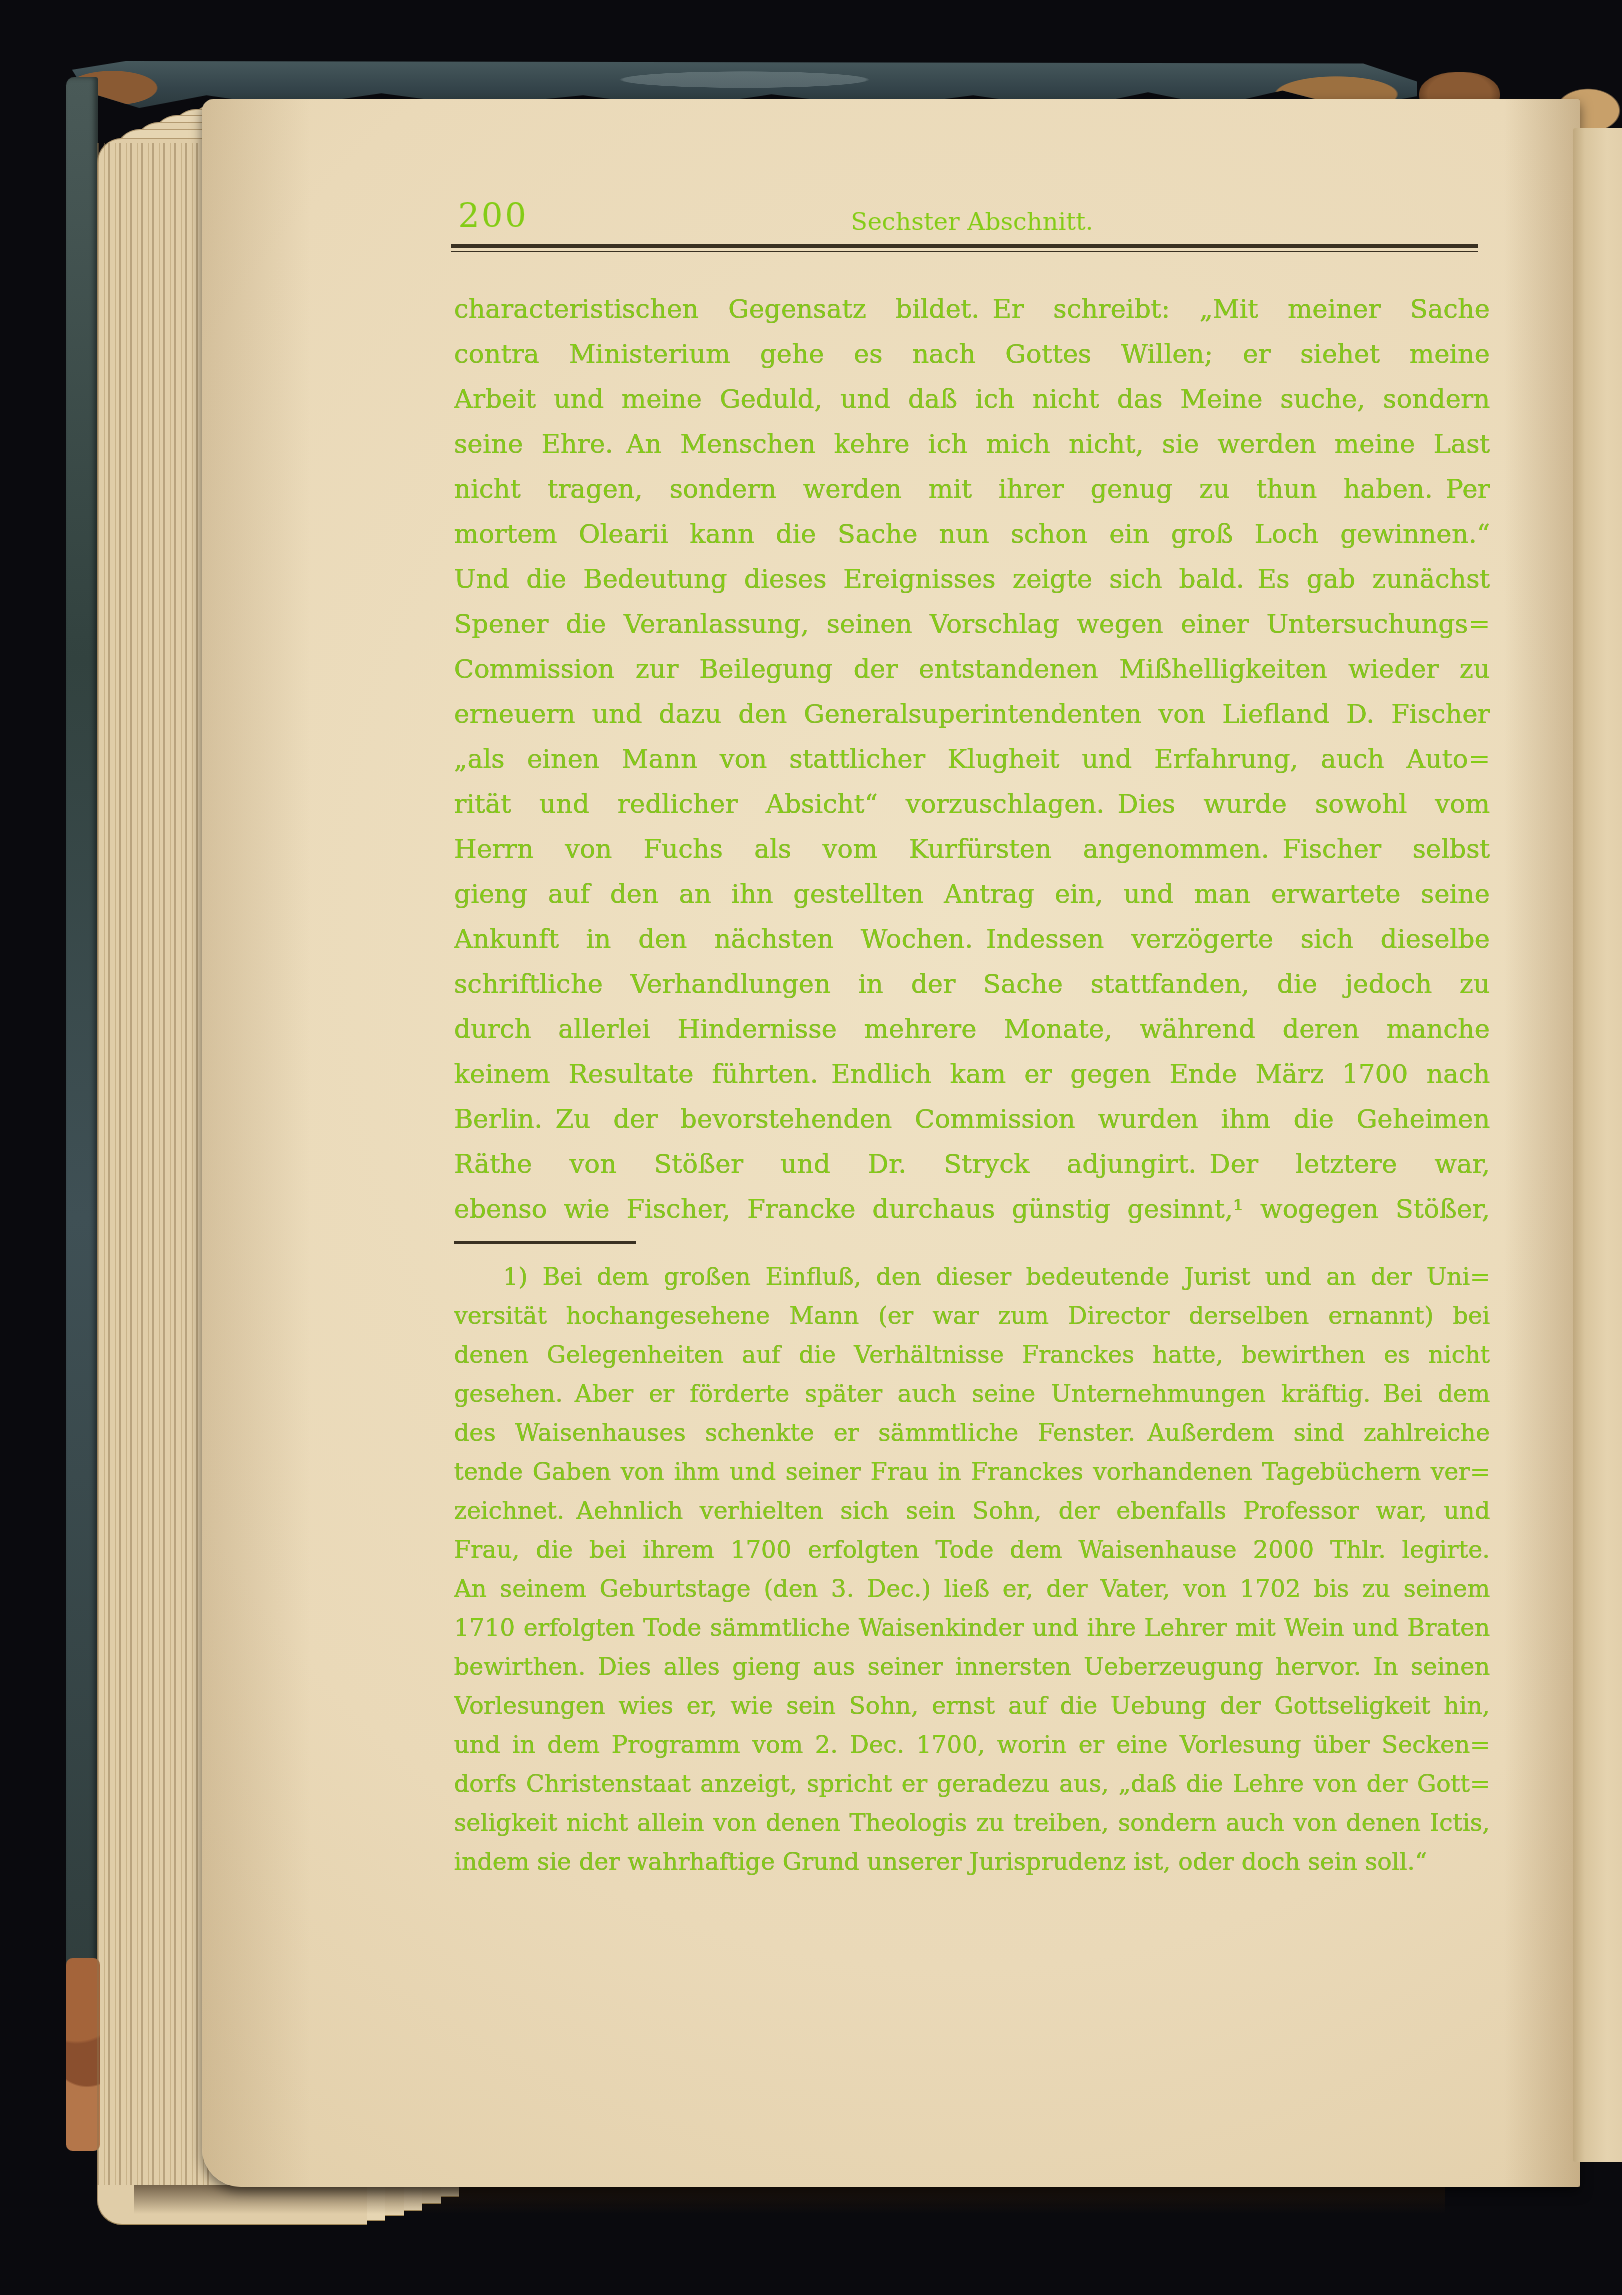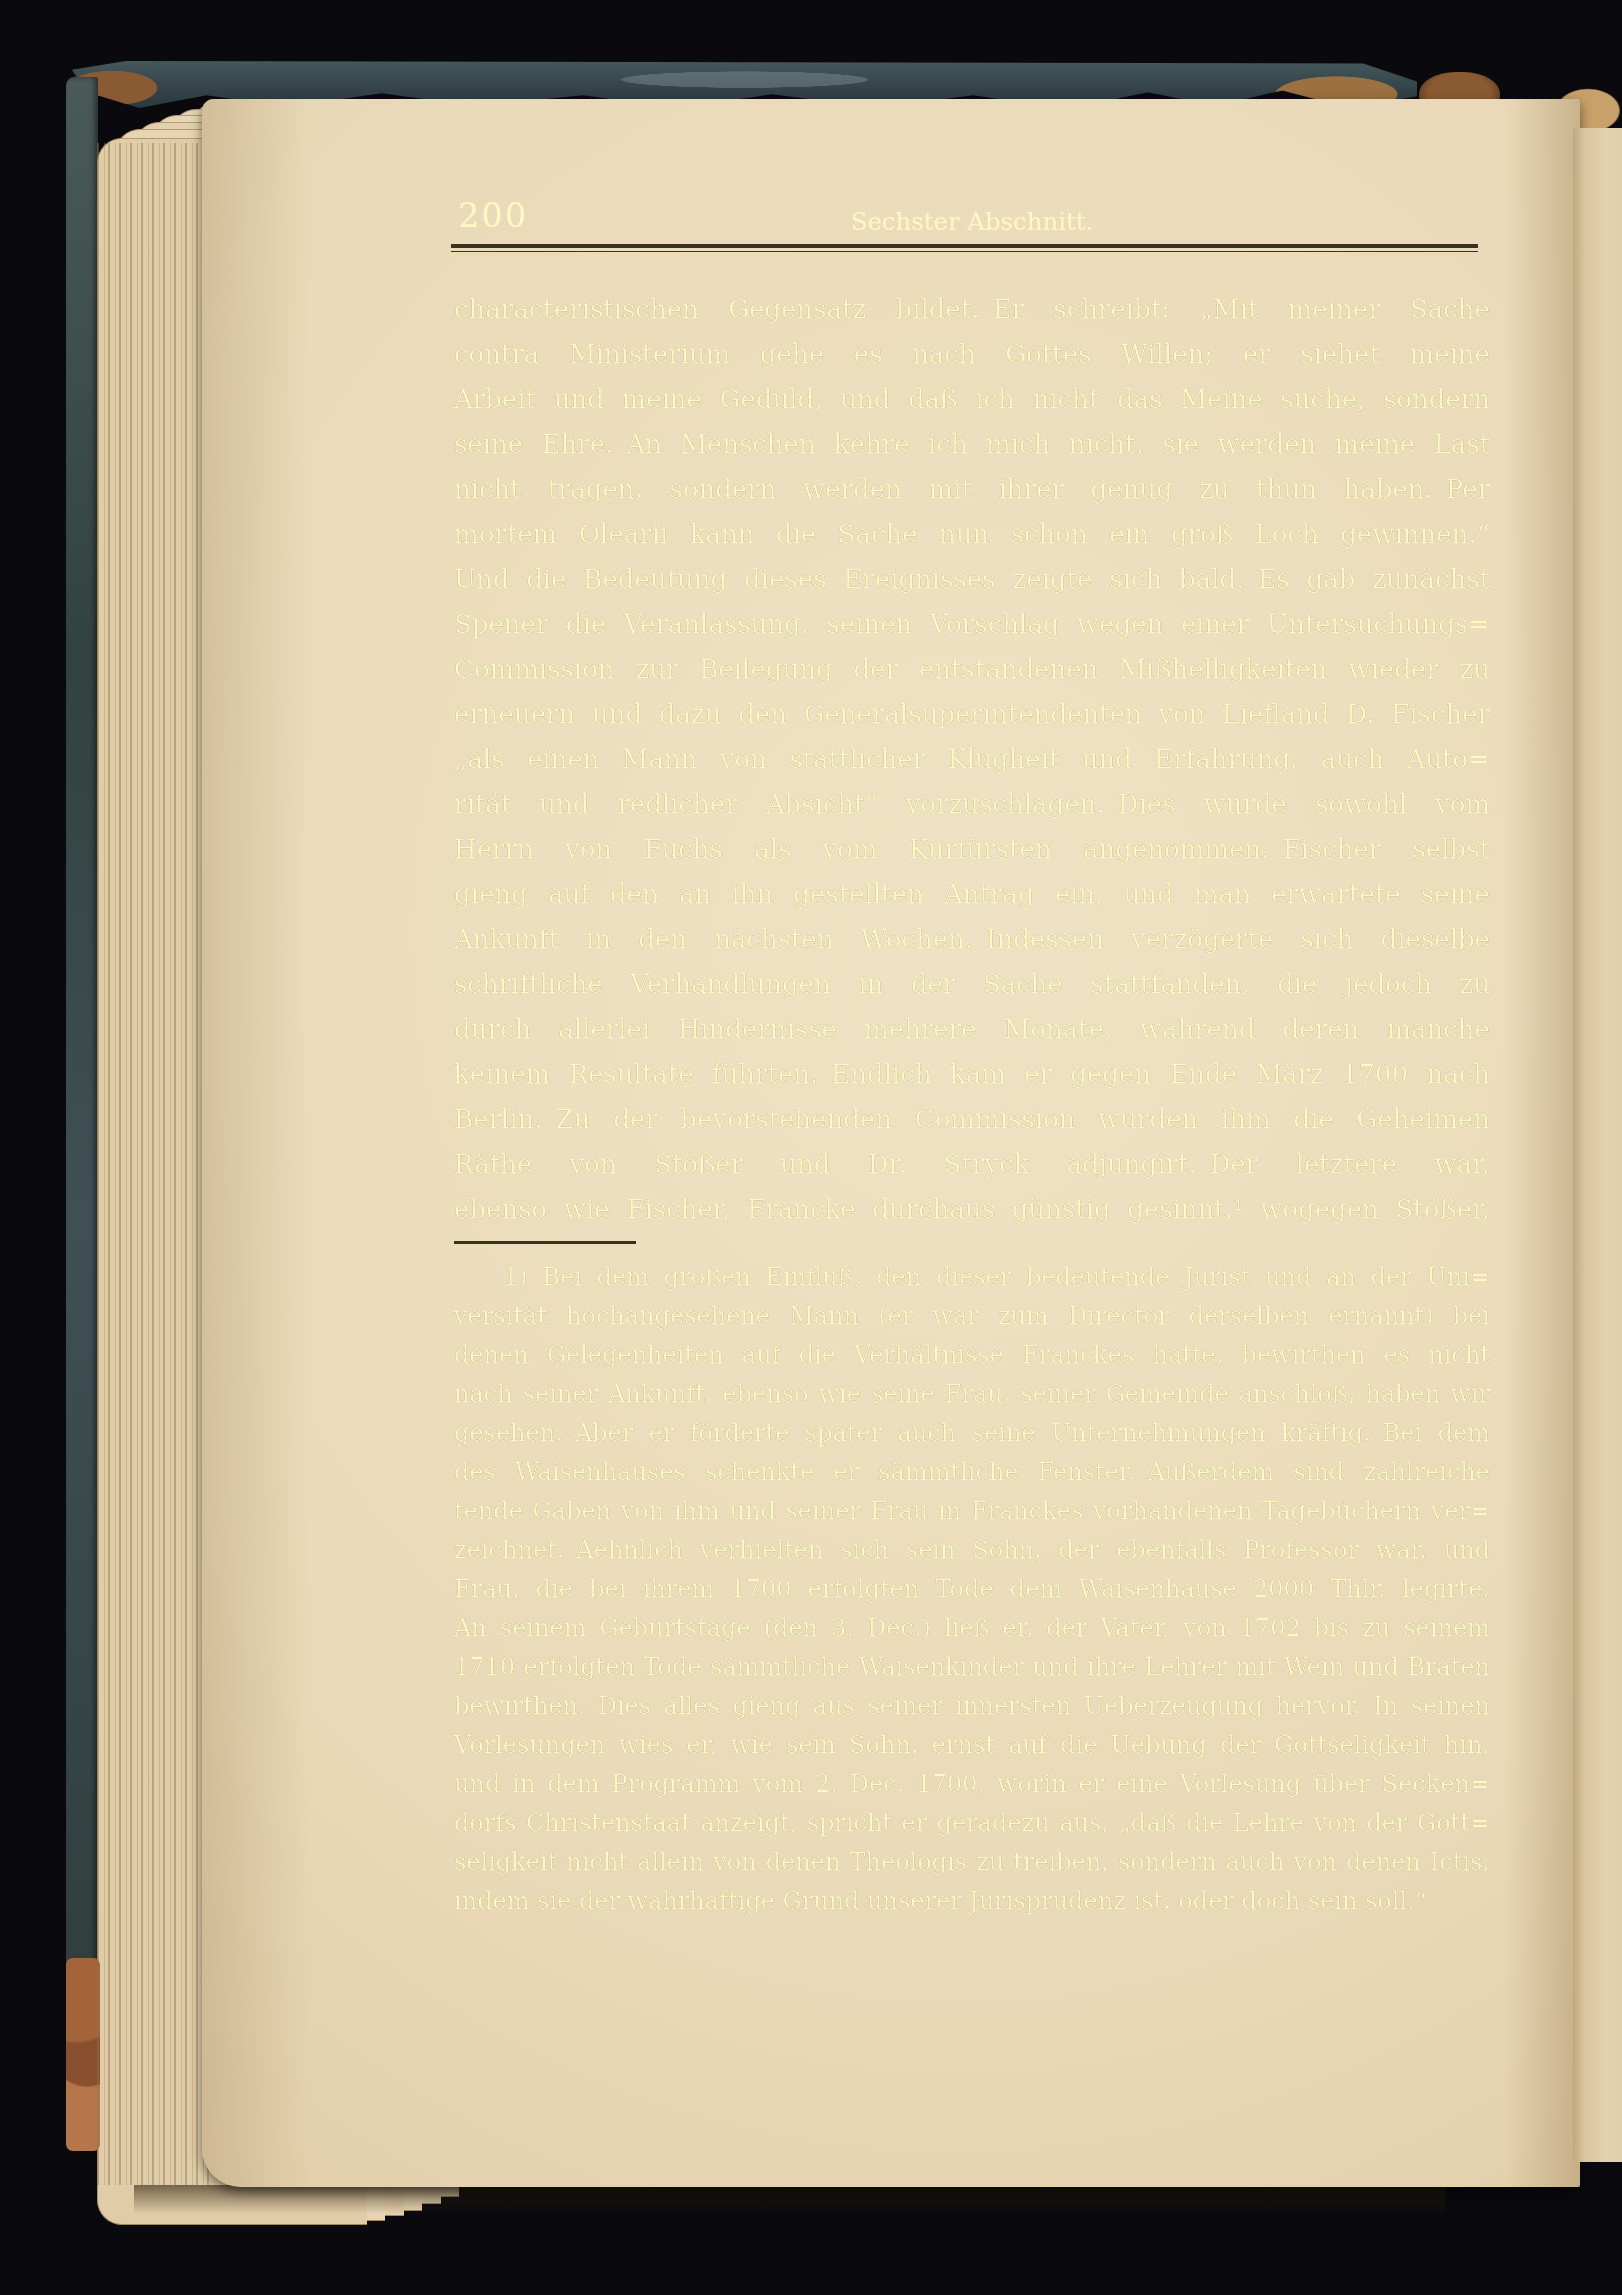--- a/index.html
+++ b/index.html
@@ -61,21 +61,21 @@
   .main-page::before{content:"";position:absolute;left:0;top:0;bottom:0;width:109px;
     background:linear-gradient(90deg, rgba(155,125,80,.28), rgba(155,125,80,0));border-radius:11.8px 0 0 39px;}
   .main-page::after{content:"";position:absolute;right:0;top:0;bottom:0;width:76px;
     background:linear-gradient(270deg, rgba(150,118,72,.38), rgba(150,118,72,0));}
   .facing-sliver{
     position:absolute;left:1573px;top:128px;width:49px;height:2034px;z-index:6;
     background:linear-gradient(90deg,#bfa87e 0px,#d9c59e 11.8px,#e5d3af 34px,#e2cfab 49px);
     border-radius:2.5px 0 0 2.5px;
   }
   
-  .content{position:absolute;left:0;top:0;width:1622px;height:2295px;z-index:10;color:#fef9c3;}
+  .content{position:absolute;left:0;top:0;width:1622px;height:2295px;z-index:10;color:#84cc16;}
   .pageno{position:absolute;left:458px;top:195px;font-size:34px;letter-spacing:1.7px;}
   .runhead{position:absolute;left:454px;top:207px;width:1036px;text-align:center;font-size:24.4px;}
   .hrule{position:absolute;left:451px;top:244px;width:1027px;height:10px;border-top:4.2px solid #3a3122;}
   .hrule::after{content:"";display:block;margin-top:2.5px;height:1.7px;background:#3a3122;}
   .textblock{position:absolute;left:454px;width:1036px;}
   .bodytext{top:287px;font-size:26px;}
   .bodytext .text-line{height:45px;line-height:45px;}
   .footnote{top:1258px;font-size:24px;}
   .footnote .text-line{height:39px;line-height:39px;}
   .text-line{
@@ -136,21 +136,20 @@
       <div class="text-line">Räthe von Stößer und Dr. Stryck adjungirt. Der letztere war,</div>
       <div class="text-line">ebenso wie Fischer, Francke durchaus günstig gesinnt,¹ wogegen Stößer,</div>
     </div>
 
   <div class="fnrule"></div>
 
   <div class="textblock footnote">
       <div class="text-line">1) Bei dem großen Einfluß, den dieser bedeutende Jurist und an der Uni=</div>
       <div class="text-line">versität hochangesehene Mann (er war zum Director derselben ernannt) bei verschie=</div>
       <div class="text-line">denen Gelegenheiten auf die Verhältnisse Franckes hatte, bewirthen es nicht unwichtig,</div>
-      <div class="text-line">nach seiner Ankunft, ebenso wie seine Frau, seiner Gemeinde anschloß, haben wir</div>
       <div class="text-line">gesehen. Aber er förderte später auch seine Unternehmungen kräftig. Bei dem Neubau</div>
       <div class="text-line">des Waisenhauses schenkte er sämmtliche Fenster. Außerdem sind zahlreiche bedeu=</div>
       <div class="text-line">tende Gaben von ihm und seiner Frau in Franckes vorhandenen Tagebüchern ver=</div>
       <div class="text-line">zeichnet. Aehnlich verhielten sich sein Sohn, der ebenfalls Professor war, und dessen</div>
       <div class="text-line">Frau, die bei ihrem 1700 erfolgten Tode dem Waisenhause 2000 Thlr. legirte.</div>
       <div class="text-line">An seinem Geburtstage (den 3. Dec.) ließ er, der Vater, von 1702 bis zu seinem</div>
       <div class="text-line">1710 erfolgten Tode sämmtliche Waisenkinder und ihre Lehrer mit Wein und Braten</div>
       <div class="text-line">bewirthen. Dies alles gieng aus seiner innersten Ueberzeugung hervor. In seinen</div>
       <div class="text-line">Vorlesungen wies er, wie sein Sohn, ernst auf die Uebung der Gottseligkeit hin,</div>
       <div class="text-line">und in dem Programm vom 2. Dec. 1700, worin er eine Vorlesung über Secken=</div>

